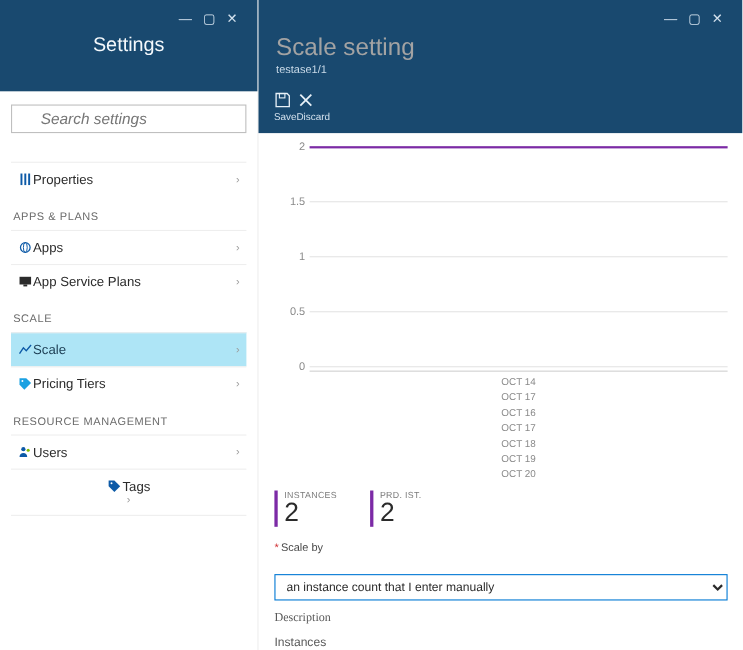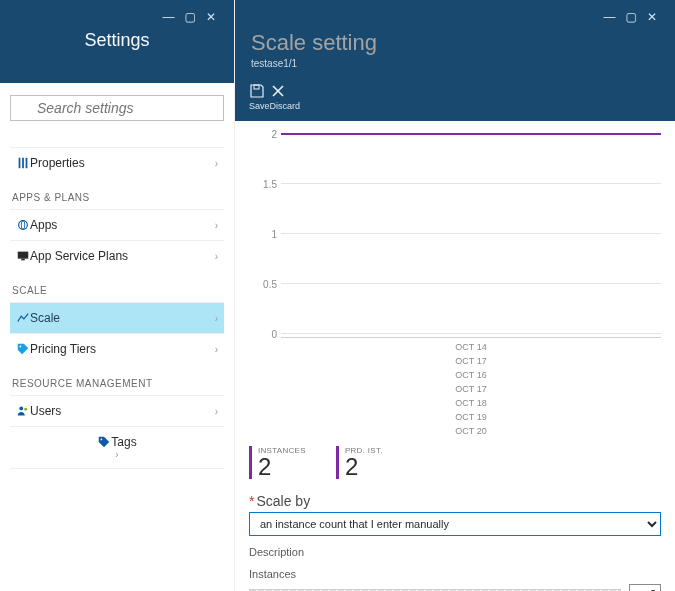--- a/index.html
+++ b/index.html
@@ -31,24 +31,24 @@
   .chart { position: relative; height: 200px; margin: 4px 0 4px 32px; }
   .grid-line { position: absolute; left: 0; right: 0; border-top: 1px solid #e4e4e4; }
   .grid-lbl { position: absolute; left: -28px; font-size: 10px; color: #8a8a8a; transform: translateY(-50%); width: 24px; text-align: right; }
   .x-axis { display: flex; margin-left: 32px; border-top: 1px solid #d0d0d0; flex-direction: column; }
   .x-tick { flex: 1; text-align: center; font-size: 9px; color: #8a8a8a; padding-top: 4px; }
   .series-line { position: absolute; left: 0; right: 0; border-top: 2px solid #7c2aa6; }
   .stats { display: flex; gap: 30px; margin: 10px 0 14px 0; }
   .stat { border-left: 3px solid #7c2aa6; padding-left: 6px; }
   .stat .slabel { font-size: 8px; color: #7a7a7a; letter-spacing: 0.3px; }
   .stat .sval { font-size: 24px; color: #2b2b2b; line-height: 1; }
-  .field-label { font-size: 14px; color: #4a4a4a; margin-bottom: 3px; }
+  .field-label { font-size: 10px; color: #4a4a4a; margin-bottom: 18px; }
   .req { color: #d13438; margin-right: 2px; }
   .select { width: 100%; border: 1px solid #0078d4; padding: 4px 6px; font-size: 11px; color: #2b2b2b; background: #fff; height: 24px; }
-  .desc-h { font-size: 11px; color: #5a5a5a; margin-top: 10px; }
+  .desc-h { font-size: 11px; color: #5a5a5a; margin-top: 10px; font-family: Liberation Serif, serif; }
   .desc-t { font-size: 11px; color: #5a5a5a; margin-top: 1px; line-height: 1.35; }
   .inst-h { font-size: 11px; color: #5a5a5a; margin-top: 10px; }
   .slider-row { display: flex; align-items: center; gap: 8px; margin-top: 4px; }
   .slider-track { flex: 1; height: 10px; background: repeating-linear-gradient(90deg,#d9d9d9 0 6px,#fff 6px 8px); border: 1px solid #cfcfcf; position: relative; }
   .inst-input { width: 32px; border: 1px solid #8a8a8a; text-align: right; font-size: 11px; padding: 2px 4px; height: 20px; }
   svg { display: block; }
 </style>
 </head>
 <body>
 

